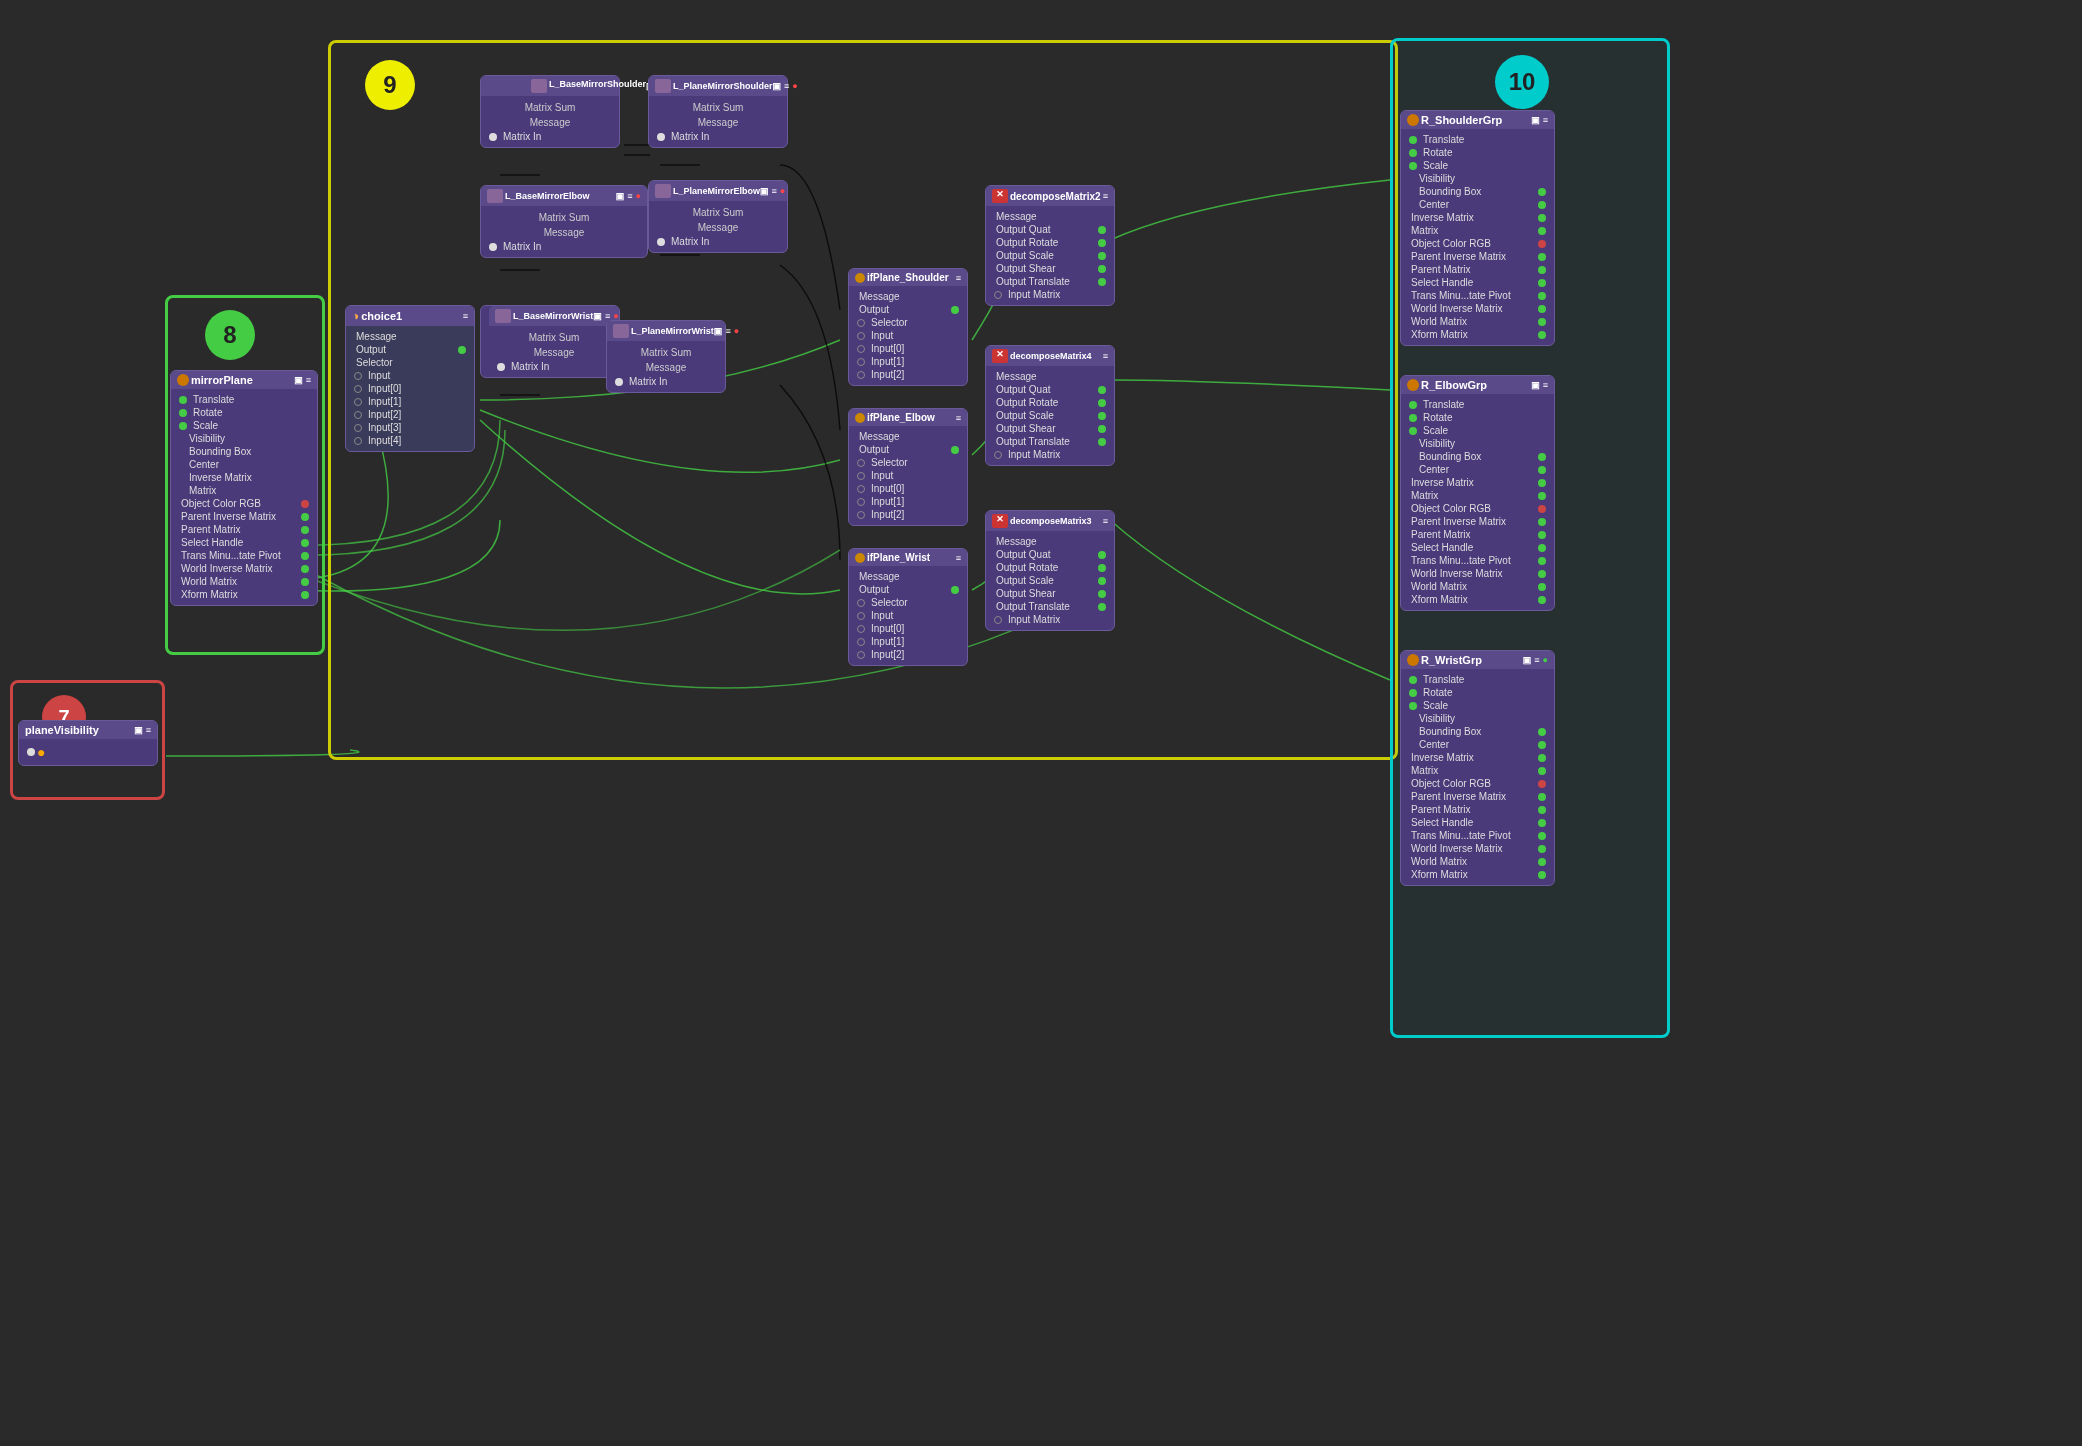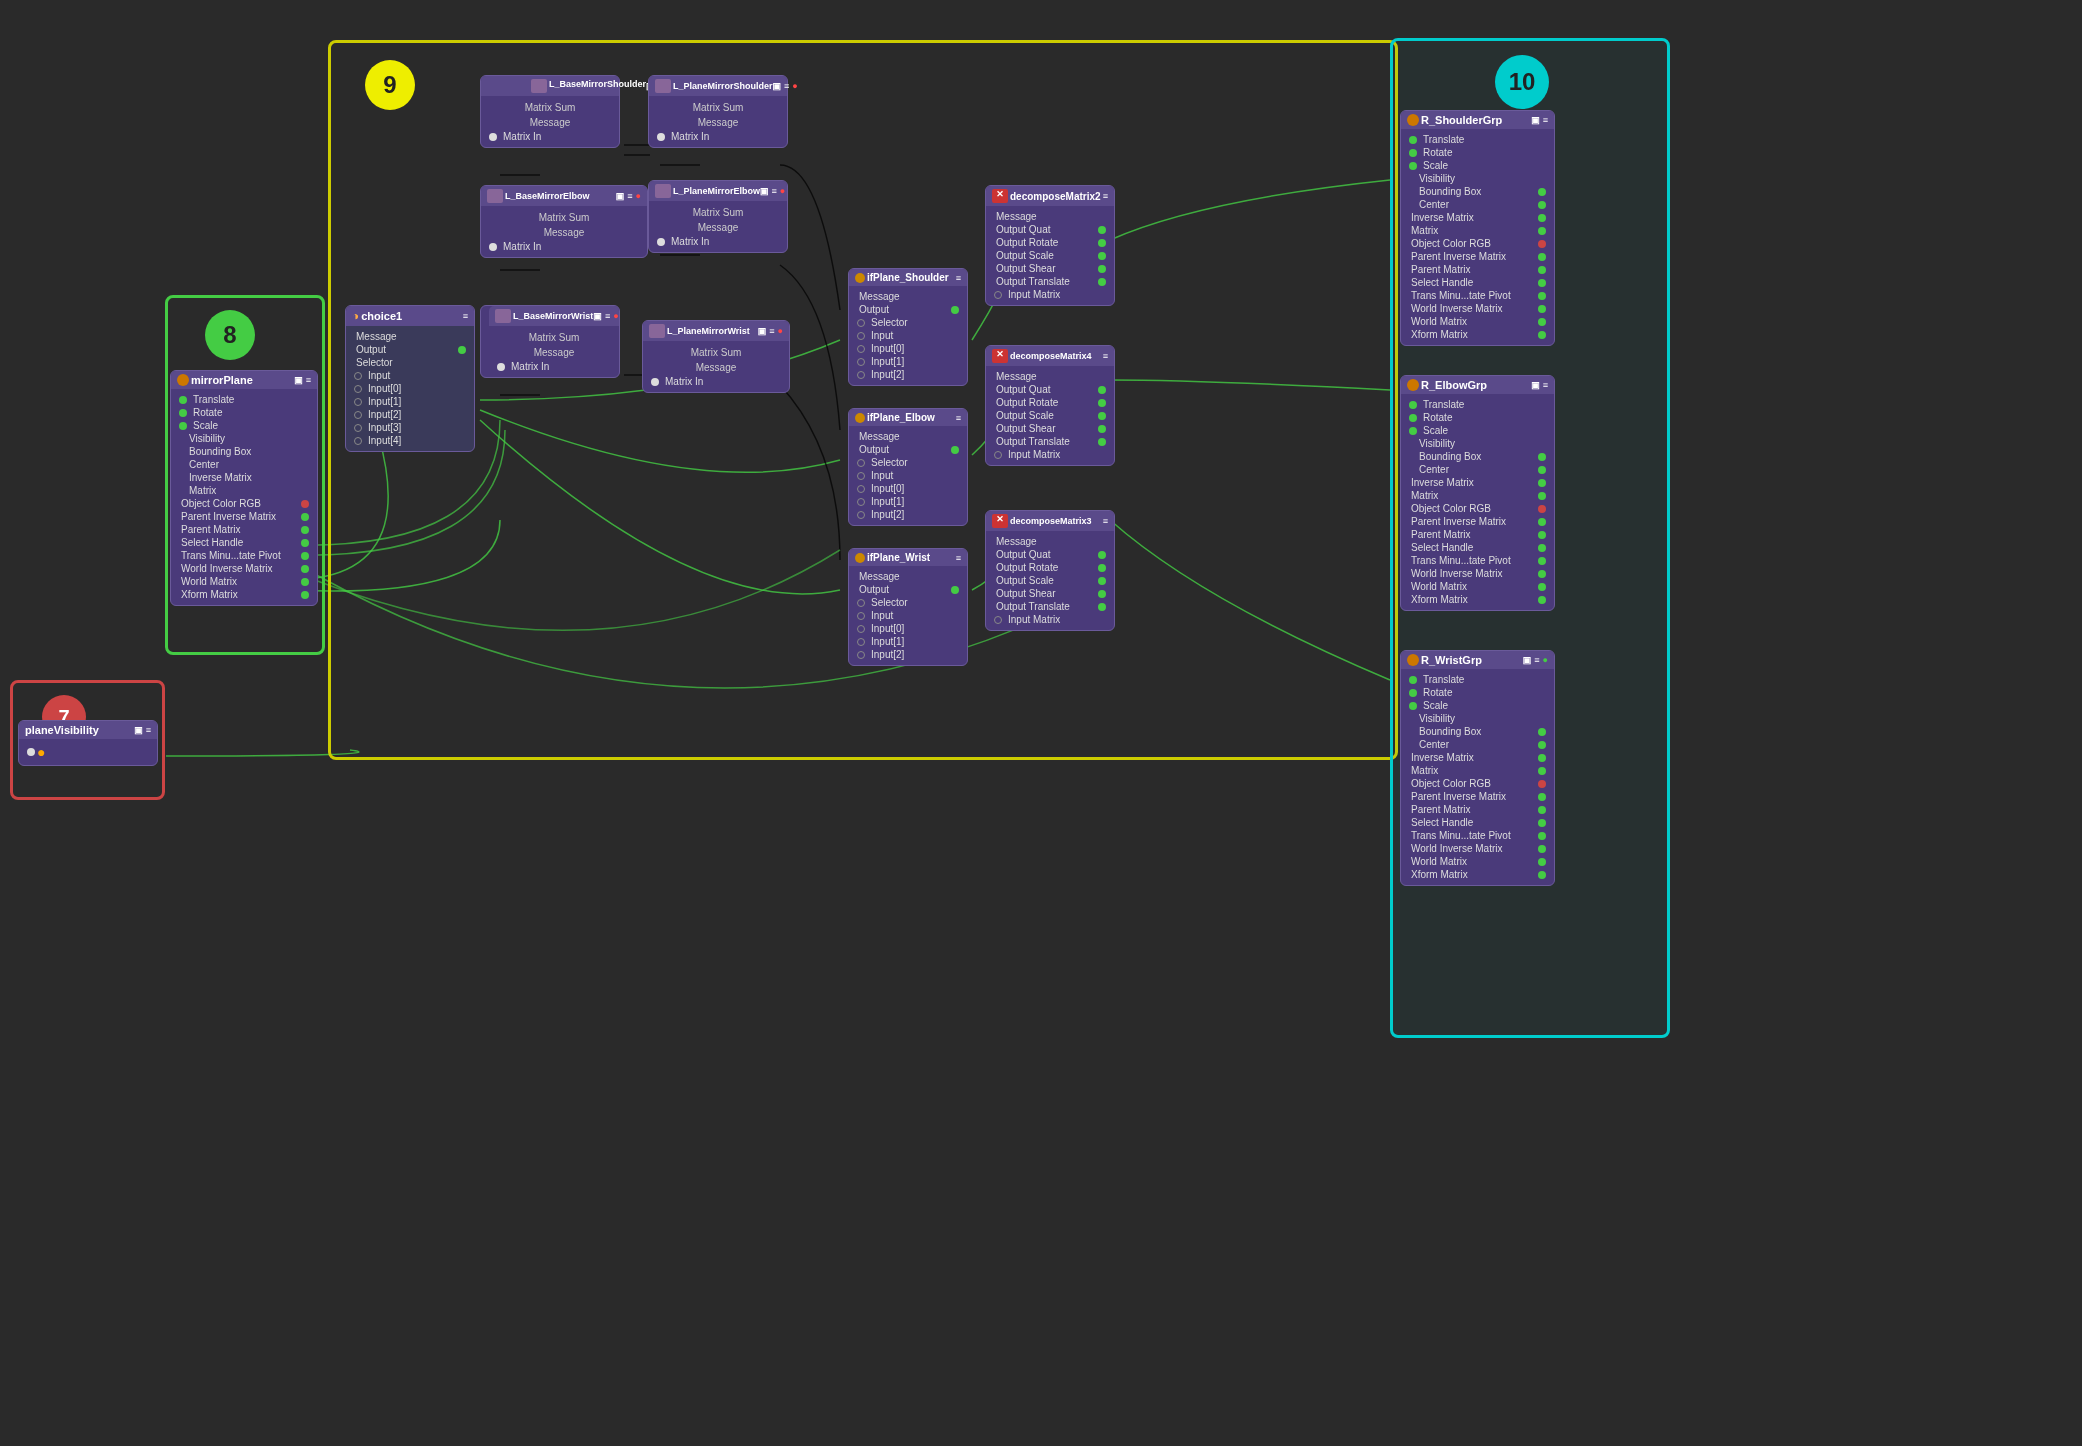--- a/index.html
+++ b/index.html
@@ -438,21 +438,21 @@
   <div class="node-body">
     <div style="padding:2px;font-size:10px;color:#ccc;text-align:center;">Matrix Sum</div>
     <div style="padding:2px;font-size:10px;color:#ccc;text-align:center;">Message</div>
     <div class="node-row">
       <span class="port port-white"></span>
       <span class="label-text">Matrix In</span>
     </div>
   </div>
 </div>
 
-<div class="node" style="left: 642px; top: 320px; width: 148px;">
+<div class="node" style="left: 606px; top: 320px; width: 120px;">
   <div class="node-header">
     <div style="display:flex;align-items:center;gap:2px;">
       <span style="background:#886699;width:16px;height:14px;display:inline-block;border-radius:2px;"></span>
       <span style="font-size:9px;">L_PlaneMirrorWrist</span>
     </div>
     <div class="node-header-icons">
         <span>▣</span>
         <span>≡</span>
         <span style="color:#ff4444;">●</span>
       </div>

